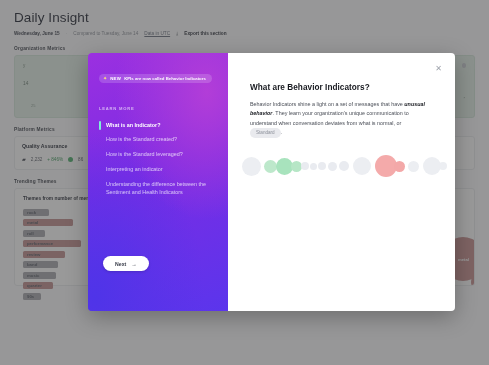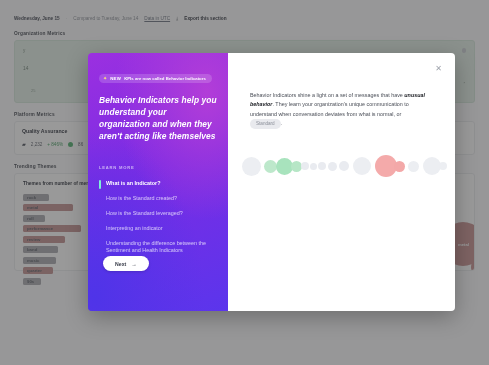--- a/index.html
+++ b/index.html
@@ -134,20 +134,21 @@
   }
   .illus { position:absolute; left:14px; top:96px; width:215px; height:34px; }
   .ib { position:absolute; border-radius:50%; }
 </style>
 </head>
 <body>
 
 <div id="dashboard">
 
   <div class="page-header">
+    <div class="page-title">Daily Insight</div>
     <div class="page-sub">
       <span class="strong">Wednesday, June 15</span>
       <span class="dot">·</span>
       <span class="muted">Compared to Tuesday, June 14</span>
       <span class="link">Data in UTC</span>
       <span class="dl-ico">⤓</span>
       <span class="exp">Export this section</span>
     </div>
   </div>
 
@@ -267,21 +268,20 @@
 
 <div id="modal">
 
   <div class="pane-left">
     <div class="new-pill">
       <span class="spark">✦</span>
       <span class="new-word">NEW</span>
       <span class="new-txt">KPIs are now called Behavior Indicators</span>
     </div>
 
-    <div class="pane-head">Behavior Indicators help you understand your organization and when they aren't acting like themselves</div>
 
     <div class="learn-label">LEARN MORE</div>
 
     <div class="nav" id="nav">
         <div class="nav-item active"><span>What is an Indicator?</span></div>
         <div class="nav-item dim"><span>How is the Standard created?</span></div>
         <div class="nav-item dim"><span>How is the Standard leveraged?</span></div>
         <div class="nav-item dim"><span>Interpreting an indicator</span></div>
         <div class="nav-item dim"><span>Understanding the difference between the Sentiment and Health Indicators</span></div>
       </div>
@@ -289,20 +289,21 @@
     <button class="next-btn">
       <span>Next</span>
       <span class="next-arrow">→</span>
     </button>
   </div>
 
   <div class="pane-right">
     <div class="close-x">
       <span>✕</span>
     </div>
+    <div class="r-title">What are Behavior Indicators?</div>
     <div class="r-body">
       <span>Behavior Indicators shine a light on a set of messages that have </span><b>unusual behavior</b><span>. They learn your organization's unique communication to understand when conversation deviates from what is normal, or </span><span class="std-pill">Standard</span><span>.</span>
     </div>
     <div class="illus" id="illus">
         <div class="ib" style="left: 0px; width: 19px; height: 19px; top: 7.5px; background: rgb(236, 238, 242);"></div>
         <div class="ib" style="left: 22px; width: 13px; height: 13px; top: 10.5px; background: rgb(189, 232, 203);"></div>
         <div class="ib" style="left: 34px; width: 17px; height: 17px; top: 8.5px; background: rgb(168, 227, 189);"></div>
         <div class="ib" style="left: 49px; width: 11px; height: 11px; top: 11.5px; background: rgb(182, 230, 198);"></div>
         <div class="ib" style="left: 59px; width: 8px; height: 8px; top: 13px; background: rgb(233, 235, 240);"></div>
         <div class="ib" style="left: 68px; width: 7px; height: 7px; top: 13.5px; background: rgb(233, 235, 240);"></div>

